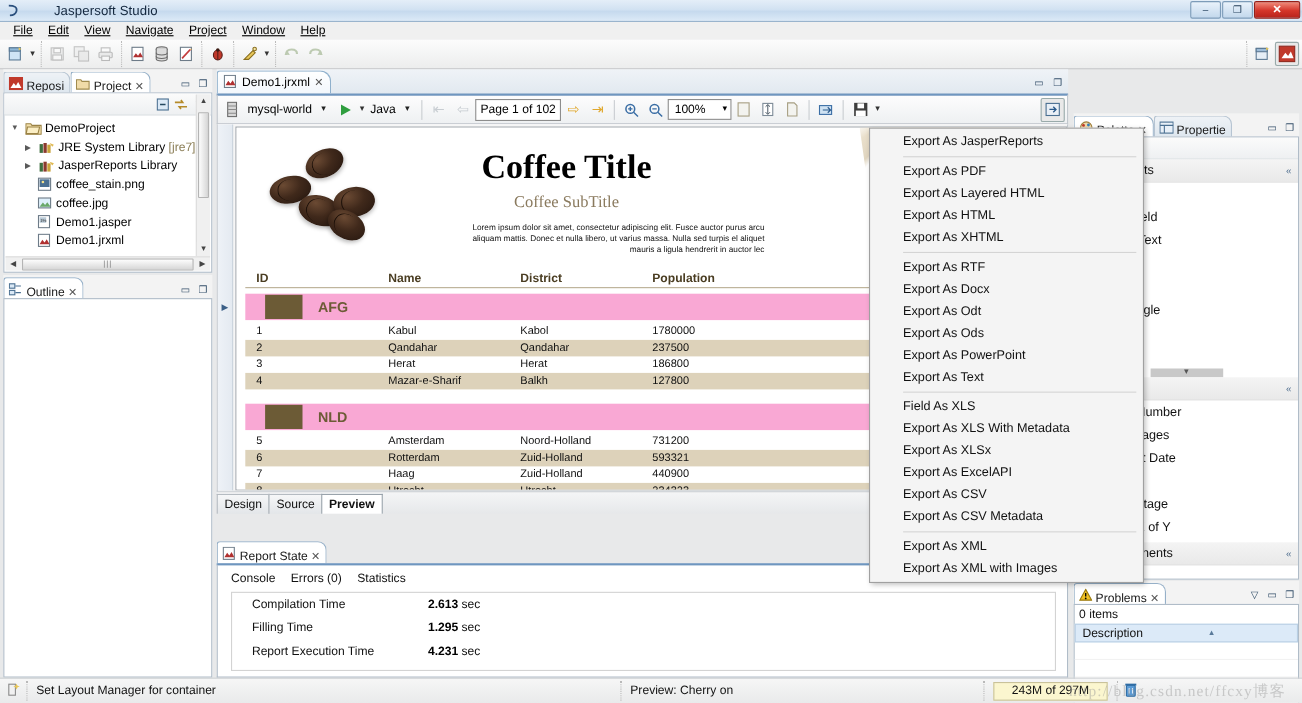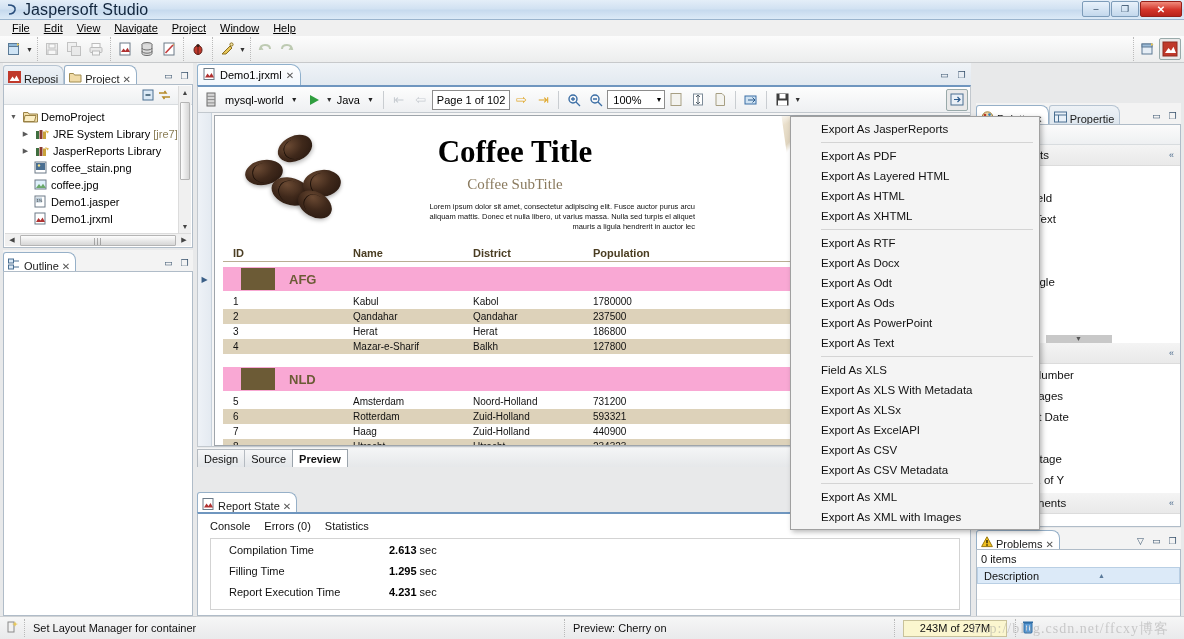--- a/index.html
+++ b/index.html
@@ -22,21 +22,21 @@
     position: absolute; top: 0; left: 0; width: 1184px; height: 20px;
     background: linear-gradient(to bottom, #e4eef8 0%, #d2e2f2 45%, #c6daee 55%, #dceaf7 100%);
     border-bottom: 1px solid #9ab4cd;
     display: flex; align-items: center;
   }
   .tb-icon {
     width: 16px; height: 14px; margin-left: 4px; margin-right: 3px;
     display: flex; align-items: center; justify-content: center;
     color: #2a4f7d; font-size: 12px;
   }
-  .tb-title { font-size: 16px; color: #12263d; letter-spacing: .1px; }
+  .tb-title { font-size: 12px; color: #12263d; letter-spacing: .1px; margin-left: 26px; }
   .winbtns { position: absolute; right: 2px; top: 1px; display: flex; gap: 1px; }
   .winbtn {
     width: 28px; height: 16px; border: 1px solid #7d9cb9; border-radius: 2px;
     background: linear-gradient(to bottom, #e9f2fb, #c3d8ec);
     display: flex; align-items: center; justify-content: center;
     color: #1d3a56; font-size: 9px;
   }
   .winbtn.close {
     width: 42px;
     background: linear-gradient(to bottom, #f08c7c, #d4352a 55%, #b8231c);

